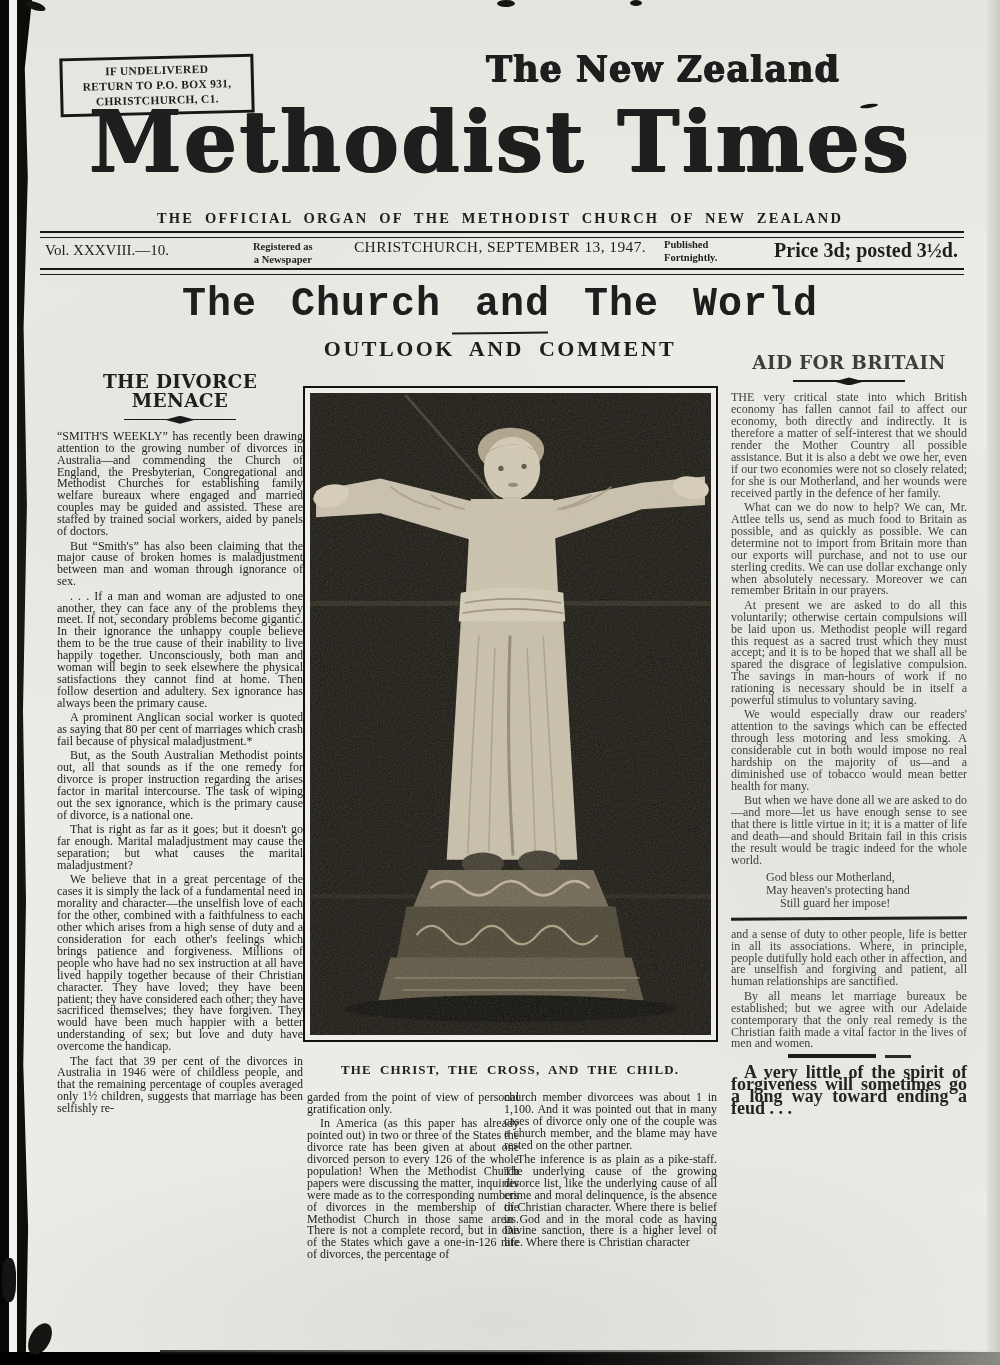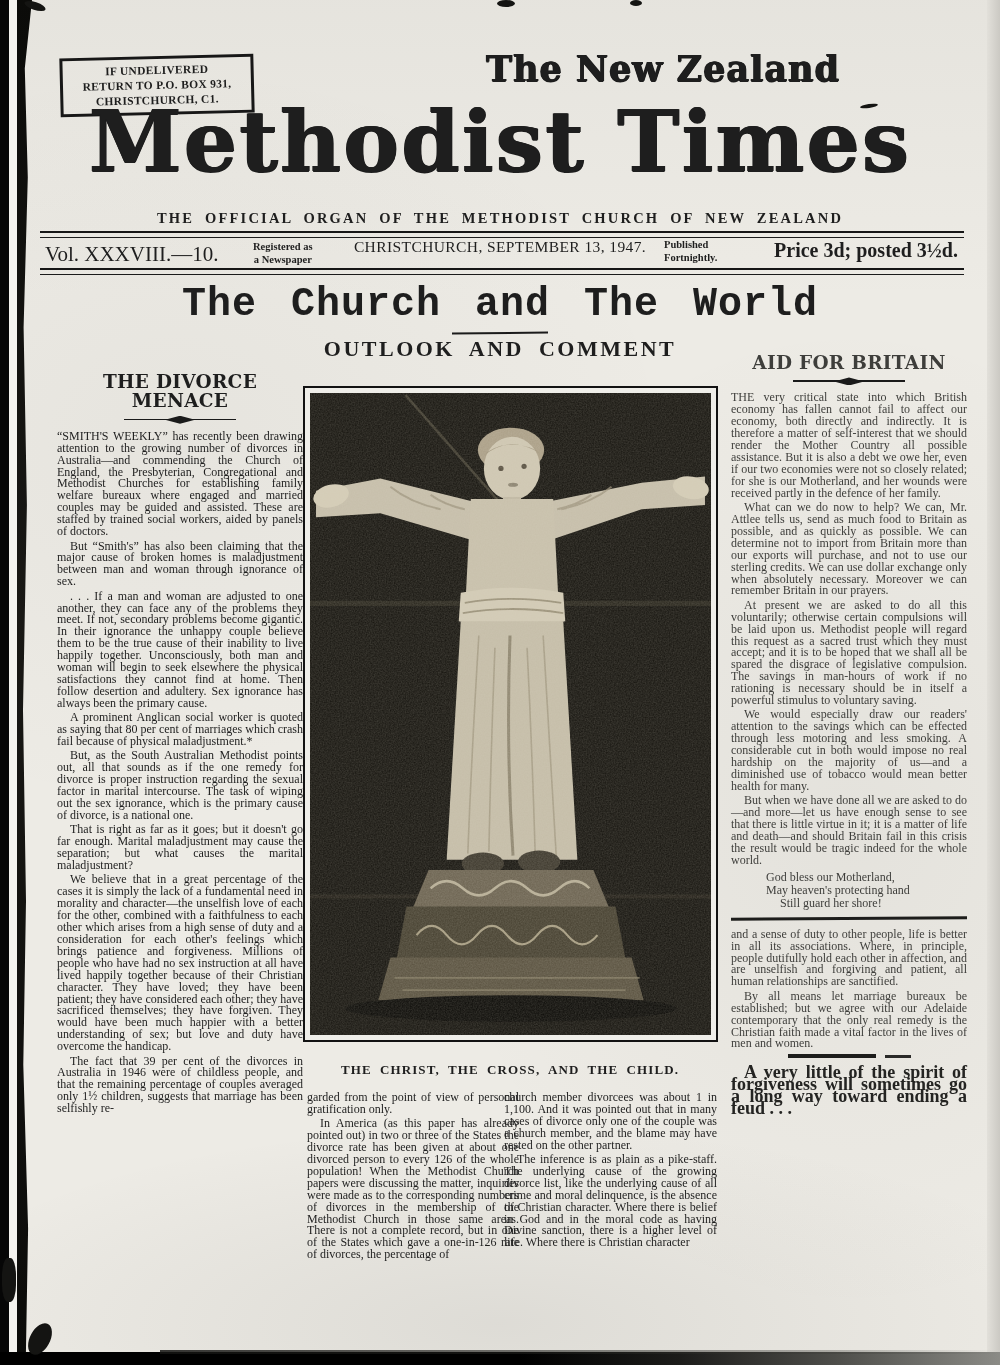--- a/index.html
+++ b/index.html
@@ -26,21 +26,21 @@
   
   .return-box{left:60px;top:56px;width:178px;border:3px solid #171717;padding:4px 5px;
     transform:rotate(-1.4deg);text-align:center;font-weight:bold;font-size:11.5px;line-height:1.3;letter-spacing:.3px;}
   .bl{font-family:"DejaVu Serif","Liberation Serif",serif;font-weight:bold;
     text-shadow:.7px 0 currentColor,-.7px 0 currentColor,0 .5px currentColor;}
   .nz-title{left:200px;top:48px;width:640px;text-align:right;font-size:35px;letter-spacing:1px;}
   .main-title{left:0;top:96px;width:1000px;text-align:center;font-size:84px;line-height:1.1;letter-spacing:2px;}
   .organ-line{left:0;top:210px;width:1000px;text-align:center;font-weight:bold;font-size:14.5px;letter-spacing:2.2px;word-spacing:5px;}
   .rule-pair{left:40px;width:924px;height:4px;border-top:2px solid #161616;border-bottom:1px solid #1b1b1b;}
   .r1{top:231px;} .r2{top:268px;}
-  .vol{left:45px;top:242px;font-size:21px;}
+  .vol{left:45px;top:242px;font-size:15px;}
   .small2{font-size:10.5px;font-weight:bold;line-height:1.25;text-align:center;}
   .registered{left:253px;top:240px;}
   .place-date{left:335px;top:238px;width:330px;text-align:center;font-size:15.5px;letter-spacing:.4px;}
   .published{left:664px;top:238px;text-align:left;}
   .price{left:768px;top:239px;width:196px;font-size:20px;font-weight:bold;text-align:center;}
   
   .headline{left:150px;top:282px;width:700px;text-align:center;font-size:40px;font-weight:bold;letter-spacing:1px;word-spacing:9px;font-family:Liberation Mono, monospace;}
   .headline-underline{left:452px;top:332px;width:96px;height:2px;background:#1b1b1b;transform:rotate(-.6deg);}
   .subheadline{left:250px;top:336px;width:500px;text-align:center;font-size:22px;font-weight:bold;letter-spacing:2.5px;word-spacing:7px;}
   
@@ -116,21 +116,21 @@
   <div class="col col-left">
     <div class="col-head">THE DIVORCE MENACE</div>
     <div class="ornament">
         <div class="line"></div>
         <div class="diamond"></div>
       </div>
     <p class="noindent">“SMITH'S WEEKLY” has recently been drawing attention to the growing number of divorces in Australia—and commending the Church of England, the Presbyterian, Congregational and Methodist Churches for establishing family welfare bureaux where engaged and married couples may be guided and assisted. These are staffed by trained social workers, aided by panels of doctors.</p>
     <p>But “Smith's” has also been claiming that the major cause of broken homes is maladjustment between man and woman through ignorance of sex.</p>
     <p>. . . If a man and woman are adjusted to one another, they can face any of the problems they meet. If not, secondary problems become gigantic. In their ignorance the unhappy couple believe them to be the true cause of their inability to live happily together. Unconsciously, both man and woman will begin to seek elsewhere the physical satisfactions they cannot find at home. Then follow desertion and adultery. Sex ignorance has always been the primary cause.</p>
     <p>A prominent Anglican social worker is quoted as saying that 80 per cent of marriages which crash fail because of physical maladjustment.*</p>
-    <p>But, as the South Australian Methodist points out, all that sounds as if the one remedy for divorce is proper instruction regarding the sexual factor in marital intercourse. The task of wiping out the sex ignorance, which is the primary cause of divorce, is a national one.</p>
+    <p>But, as the South Australian Methodist points out, all that sounds as if the one remedy for divorce is proper instruction regarding the arises factor in marital intercourse. The task of wiping out the sex ignorance, which is the primary cause of divorce, is a national one.</p>
     <p>That is right as far as it goes; but it doesn't go far enough. Marital maladjustment may cause the separation; but what causes the marital maladjustment?</p>
     <p>We believe that in a great percentage of the cases it is simply the lack of a fundamental need in morality and character—the unselfish love of each for the other, combined with a faithfulness to each other which arises from a high sense of duty and a consideration for each other's feelings which brings patience and forgiveness. Millions of people who have had no sex instruction at all have lived happily together because of their Christian character. They have loved; they have been patient; they have considered each other; they have sacrificed themselves; they have forgiven. They would have been much happier with a better understanding of sex; but love and duty have overcome the handicap.</p>
     <p>The fact that 39 per cent of the divorces in Australia in 1946 were of childless people, and that the remaining percentage of couples averaged only 1½ children, suggests that marriage has been selfishly re-</p>
   </div>
 
   <div class="abs photo-frame">
     <div class="photo-inner">
       <svg viewBox="0 0 399 630" preserveAspectRatio="none">
         <defs>
           <filter id="grain" x="0" y="0" width="100%" height="100%">
@@ -196,21 +196,21 @@
         <div class="diamond"></div>
       </div>
     <p class="noindent">THE very critical state into which British economy has fallen cannot fail to affect our economy, both directly and indirectly. It is therefore a matter of self-interest that we should render the Mother Country all possible assistance. But it is also a debt we owe her, even if our two economies were not so closely related; for she is our Motherland, and her wounds were received partly in the defence of her family.</p>
     <p>What can we do now to help? We can, Mr. Attlee tells us, send as much food to Britain as possible, and as quickly as possible. We can determine not to import from Britain more than our exports will purchase, and not to use our sterling credits. We can use dollar exchange only when absolutely necessary. Moreover we can remember Britain in our prayers.</p>
     <p>At present we are asked to do all this voluntarily; otherwise certain compulsions will be laid upon us. Methodist people will regard this request as a sacred trust which they must accept; and it is to be hoped that we shall all be spared the disgrace of legislative compulsion. The savings in man-hours of work if no rationing is necessary should be in itself a powerful stimulus to voluntary saving.</p>
     <p>We would especially draw our readers' attention to the savings which can be effected through less motoring and less smoking. A considerable cut in both would impose no real hardship on the majority of us—and a diminished use of tobacco would mean better health for many.</p>
     <p>But when we have done all we are asked to do—and more—let us have enough sense to see that there is little virtue in it; it is a matter of life and death—and should Britain fail in this crisis the result would be tragic indeed for the whole world.</p>
     <div class="verse">
       <div>God bless our Motherland,</div>
       <div>May heaven's protecting hand</div>
-      <div style="margin-left:14px;">Still guard her shore!</div>
+      <div style="margin-left:14px;">Still guard her impose!</div>
     </div>
     <div class="big-rule"></div>
     <p class="noindent">and a sense of duty to other people, life is better in all its associations. Where, in principle, people dutifully hold each other in affection, and are unselfish and forgiving and patient, all human relationships are sanctified.</p>
     <p>By all means let marriage bureaux be established; but we agree with our Adelaide contemporary that the only real remedy is the Christian faith made a vital factor in the lives of men and women.</p>
     <div class="mini-rule">
         <div class="b1"></div>
         <div class="b2"></div>
       </div>
     <p class="closing">A very little of the spirit of forgiveness will sometimes go a long way toward ending a feud . . .</p>
   </div>

